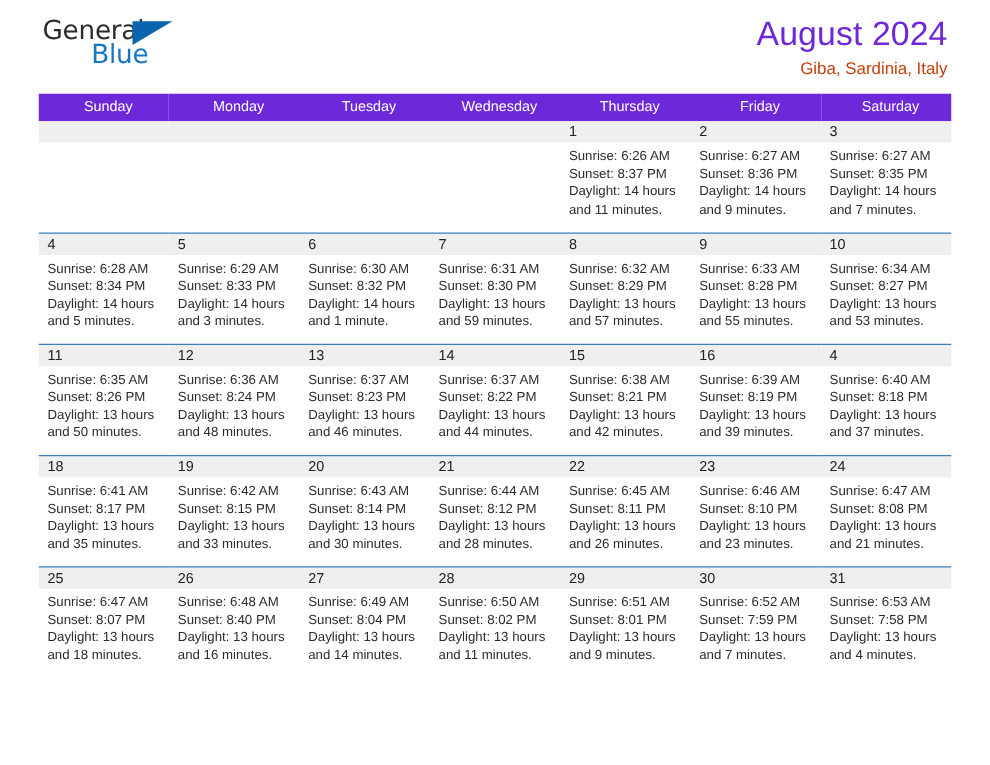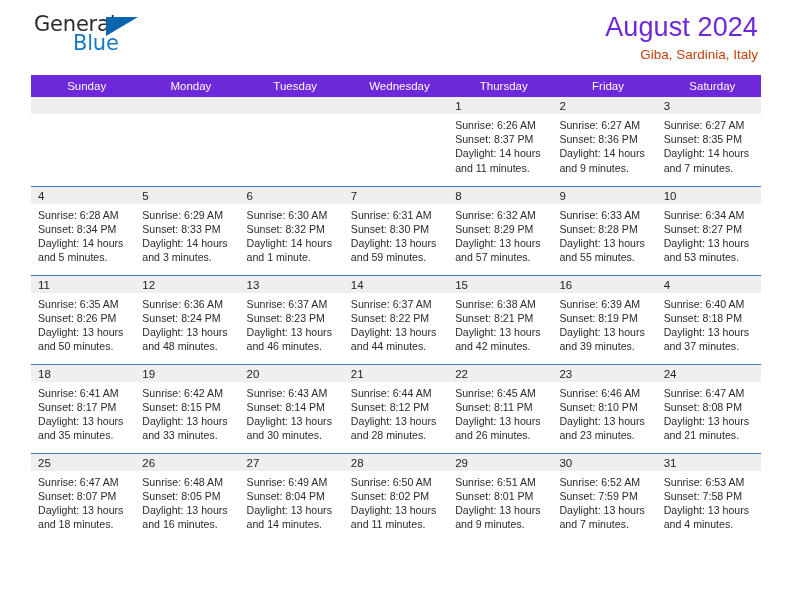--- a/index.html
+++ b/index.html
@@ -404,21 +404,21 @@
               <div>Sunrise: 6:47 AM</div>
               <div>Sunset: 8:07 PM</div>
               <div>Daylight: 13 hours</div>
               <div>and 18 minutes.</div>
             </div>
           </td>
           <td class="day">
             <div class="daynum-band">26</div>
             <div class="day-body">
               <div>Sunrise: 6:48 AM</div>
-              <div>Sunset: 8:05 PM</div>
+              <div>Sunset: 8:40 PM</div>
               <div>Daylight: 13 hours</div>
               <div>and 16 minutes.</div>
             </div>
           </td>
           <td class="day">
             <div class="daynum-band">27</div>
             <div class="day-body">
               <div>Sunrise: 6:49 AM</div>
               <div>Sunset: 8:04 PM</div>
               <div>Daylight: 13 hours</div>

